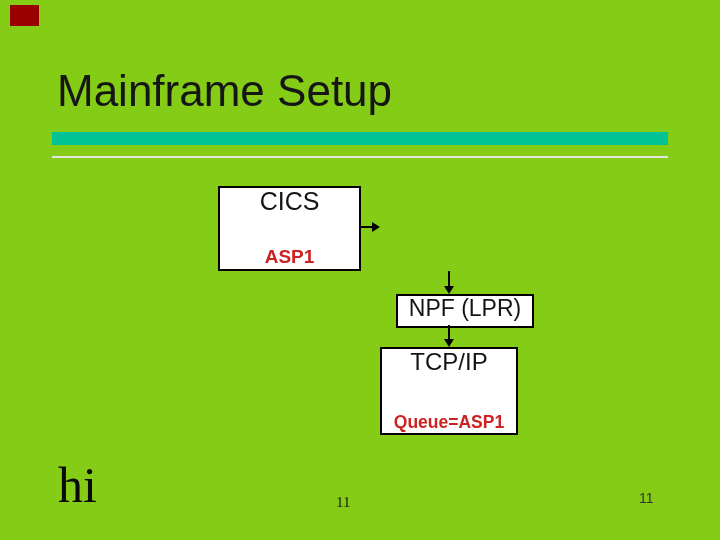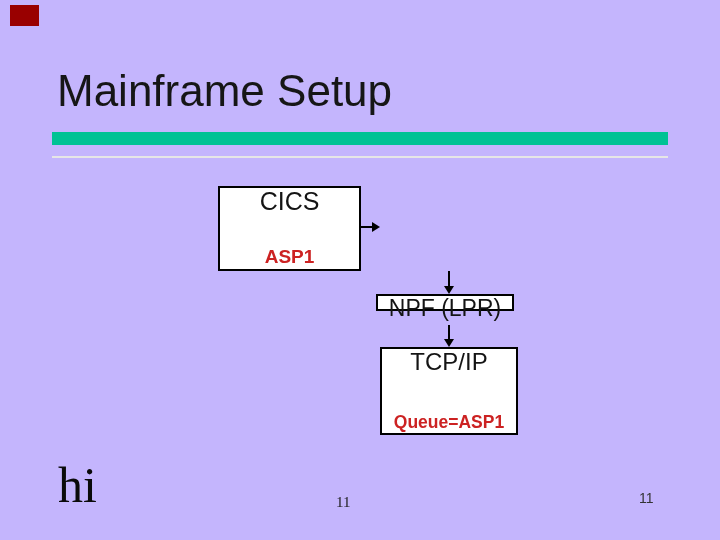--- a/index.html
+++ b/index.html
@@ -3,21 +3,21 @@
 <meta charset="utf-8">
 <style>
   * { margin: 0; padding: 0; box-sizing: border-box; }
   html, body { background: #ffffff; }
   body { font-family: "Liberation Sans", sans-serif; }
 
   .slide {
     position: relative;
     width: 720px;
     height: 540px;
-    background: #c4b5fd;
+    background: #84cc16;
     overflow: hidden;
   }
 
   .corner-mark {
     position: absolute;
     left: 10px; top: 5px;
     width: 29px; height: 21px;
     background: var(--corner-mark, #990000);
   }
 
@@ -50,21 +50,21 @@
     border: 2px solid #000000;
     background: #ffffff;
     display: flex;
     flex-direction: column;
     align-items: center;
     justify-content: space-between;
     text-align: center;
   }
   .node-cics  { left: 218px; top: 186px; width: 143px; height: 85px; }
   .node-vtam  { left: 380px; top: 186px; width: 138px; height: 85px; }
-  .node-npf   { left: 376px; top: 294px; width: 138px; height: 17px; }
+  .node-npf   { left: 396px; top: 294px; width: 138px; height: 34px; }
   .node-tcpip { left: 380px; top: 347px; width: 138px; height: 88px; }
 
   .node-label {
     font-size: 25px;
     color: #141414;
     line-height: 1.1;
   }
   .node-npf .node-label { font-size: 23px; }
   .node-tcpip .node-label { font-size: 24px; }
 

